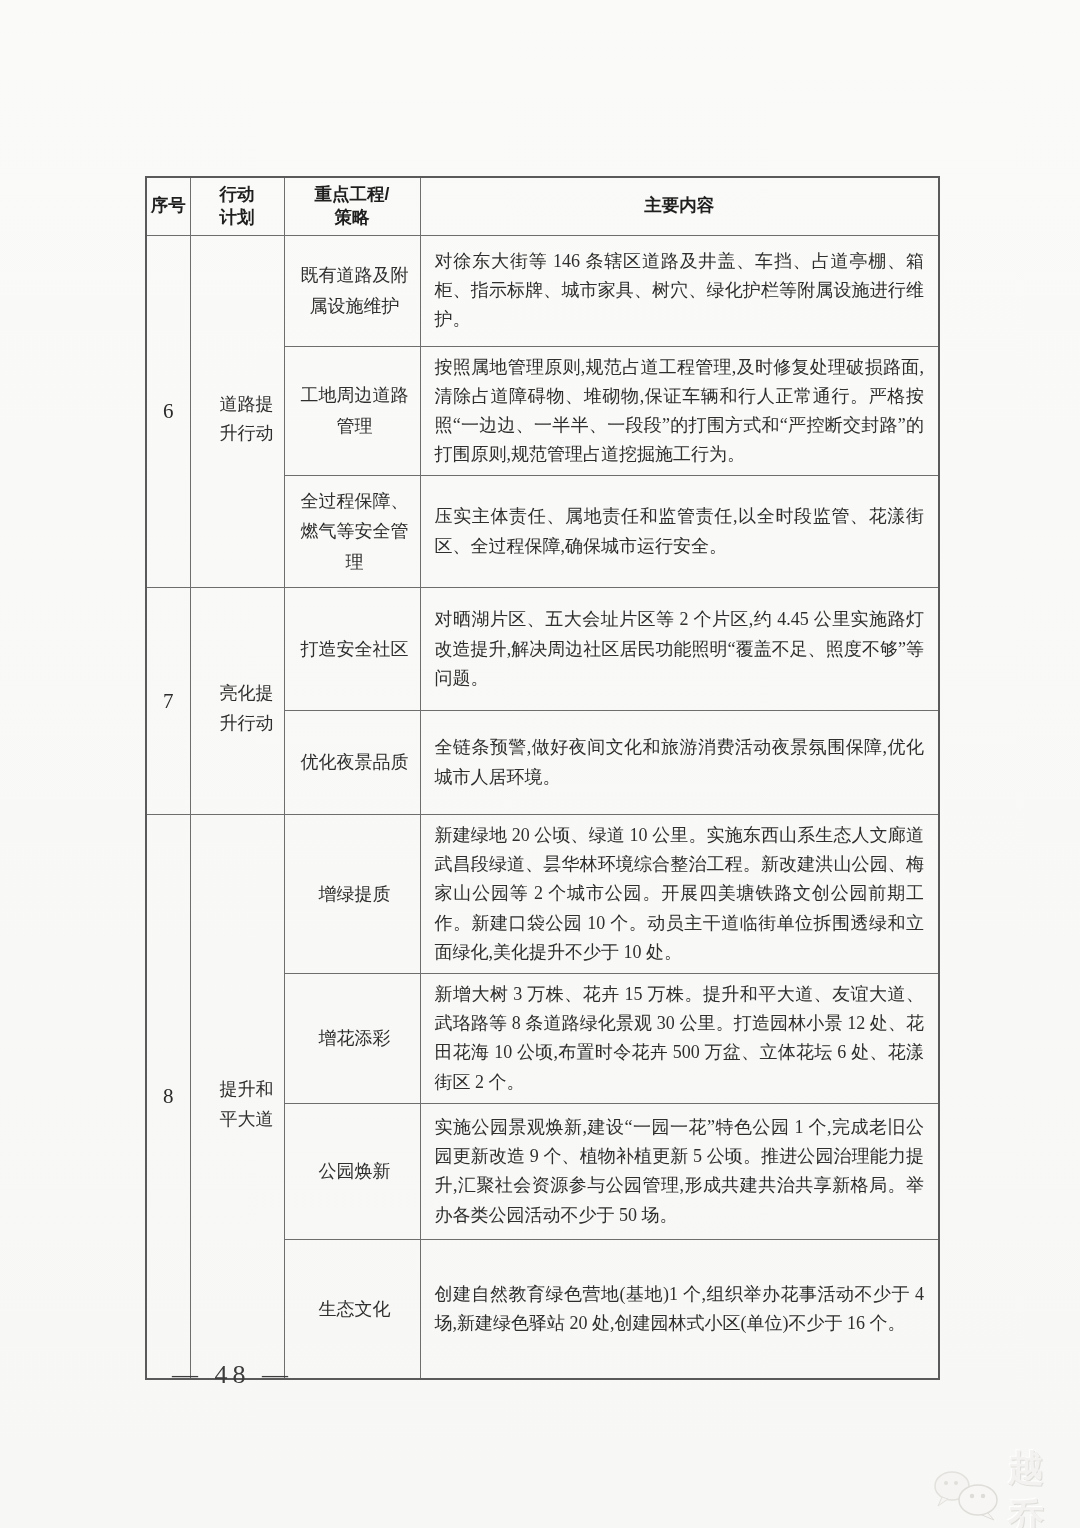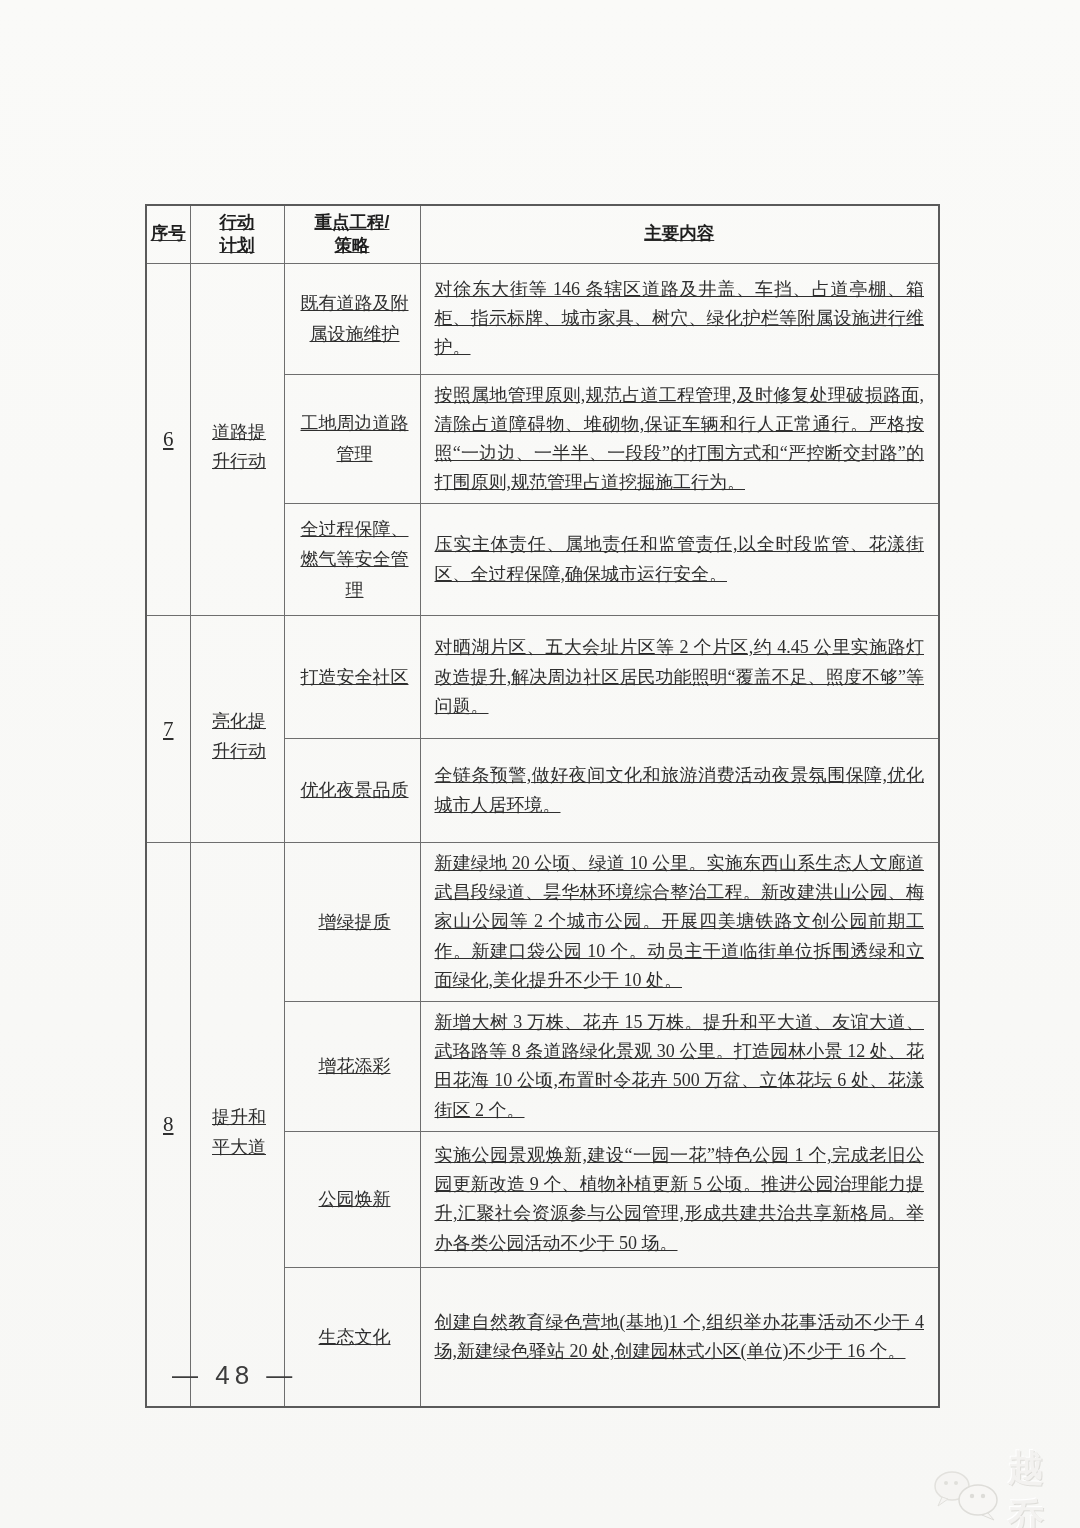--- a/index.html
+++ b/index.html
@@ -7,42 +7,41 @@
     width:1080px;height:1528px;
     background:#f9f9f7;
     font-family:"Liberation Serif","DejaVu Serif",serif;
     color:#2f2f2f;
     position:relative;
     overflow:hidden;
   }
   .page{position:absolute;inset:0;background:linear-gradient(180deg,#fafaf8 0%,#f7f7f5 100%);}
 
   table.doc{
-    position:absolute;left:145px;top:204px;width:793px;
+    position:absolute;left:145px;top:176px;width:793px;
     border-collapse:collapse;table-layout:fixed;
     border:2px solid #5a5a5a;
     background:transparent;
-    text-decoration:underline;
   }
   table.doc th, table.doc td{
     border:1px solid #6e6e6e;
     overflow:hidden;
   }
   th.hd{
     font-family:"Liberation Sans","DejaVu Sans",sans-serif;
     font-weight:bold;font-size:17.5px;color:#1e1e1e;
     line-height:1.35;text-align:center;vertical-align:middle;
   }
   td.no{
     text-align:center;vertical-align:middle;
     font-size:21px;color:#2b2b2b;
   }
   td.plan{
     font-size:18px;line-height:1.65;color:#2e2e2e;
-    padding:16px 10px 0 14px;text-align:center;vertical-align:middle;
+    padding:16px 10px 0 14px;text-align:right;vertical-align:middle;
   }
   td.project{
     font-size:18px;line-height:1.7;color:#2e2e2e;
     padding:0 10px 0 15px;text-align:center;vertical-align:middle;
   }
   td.content{
     font-size:18px;line-height:1.62;color:#2e2e2e;
     padding:6px 14px;text-align:justify;vertical-align:middle;
   }
   tr.h-head{height:58px}
@@ -52,21 +51,21 @@
   tr.h-71{height:123px}
   tr.h-72{height:104px}
   tr.h-81{height:137px}
   tr.h-82{height:130px}
   tr.h-83{height:136px}
   tr.h-84{height:140px}
 
   .page-number{
     position:absolute;left:172px;top:1360px;
     font-size:26px;color:#3c3c3c;letter-spacing:5px;
-    font-family:Liberation Sans, sans-serif;
+    font-family:Liberation Serif, serif;
   }
 
   .watermark{
     position:absolute;left:930px;top:1444px;
     display:flex;align-items:center;gap:4px;
   }
   .watermark-text{
     font-family:"Liberation Sans","DejaVu Sans",sans-serif;
     font-size:36px;font-weight:bold;
     color:#f3f2f0;

